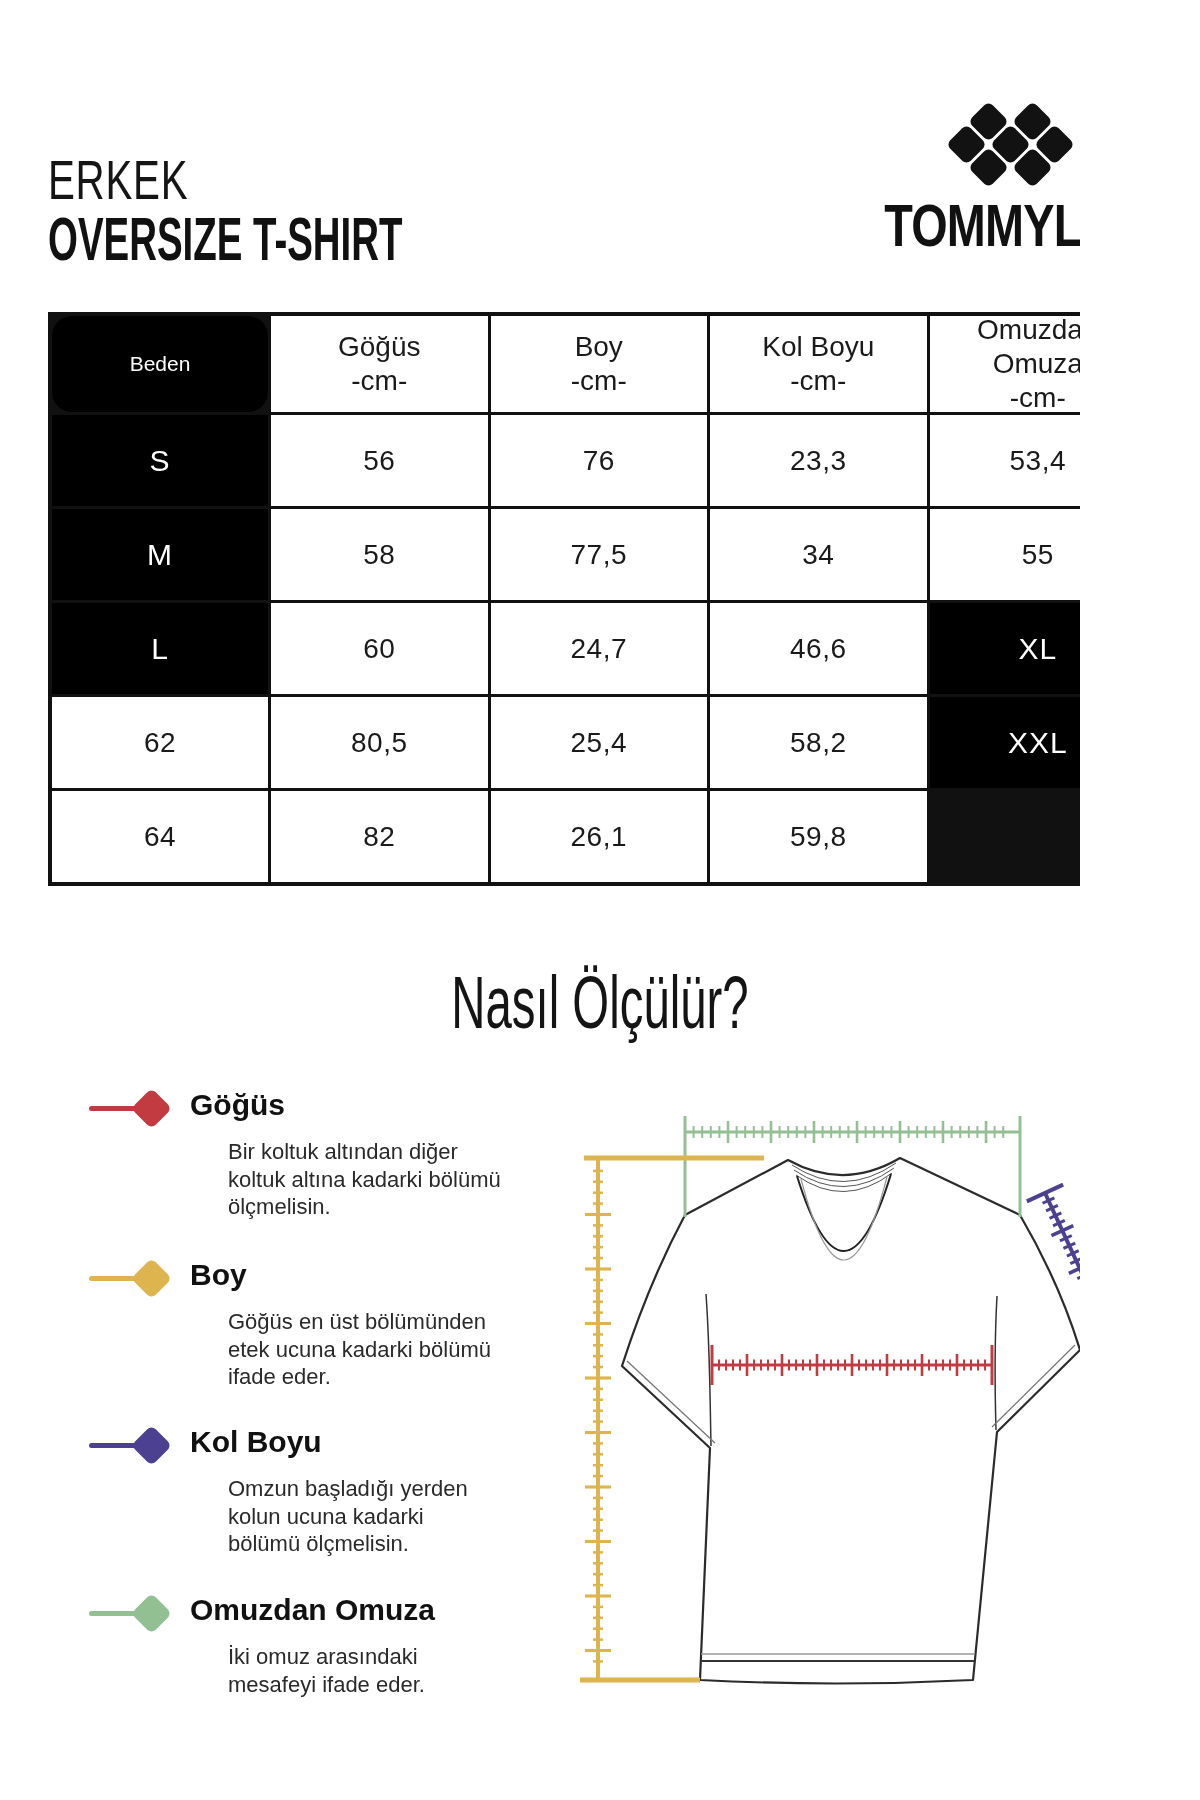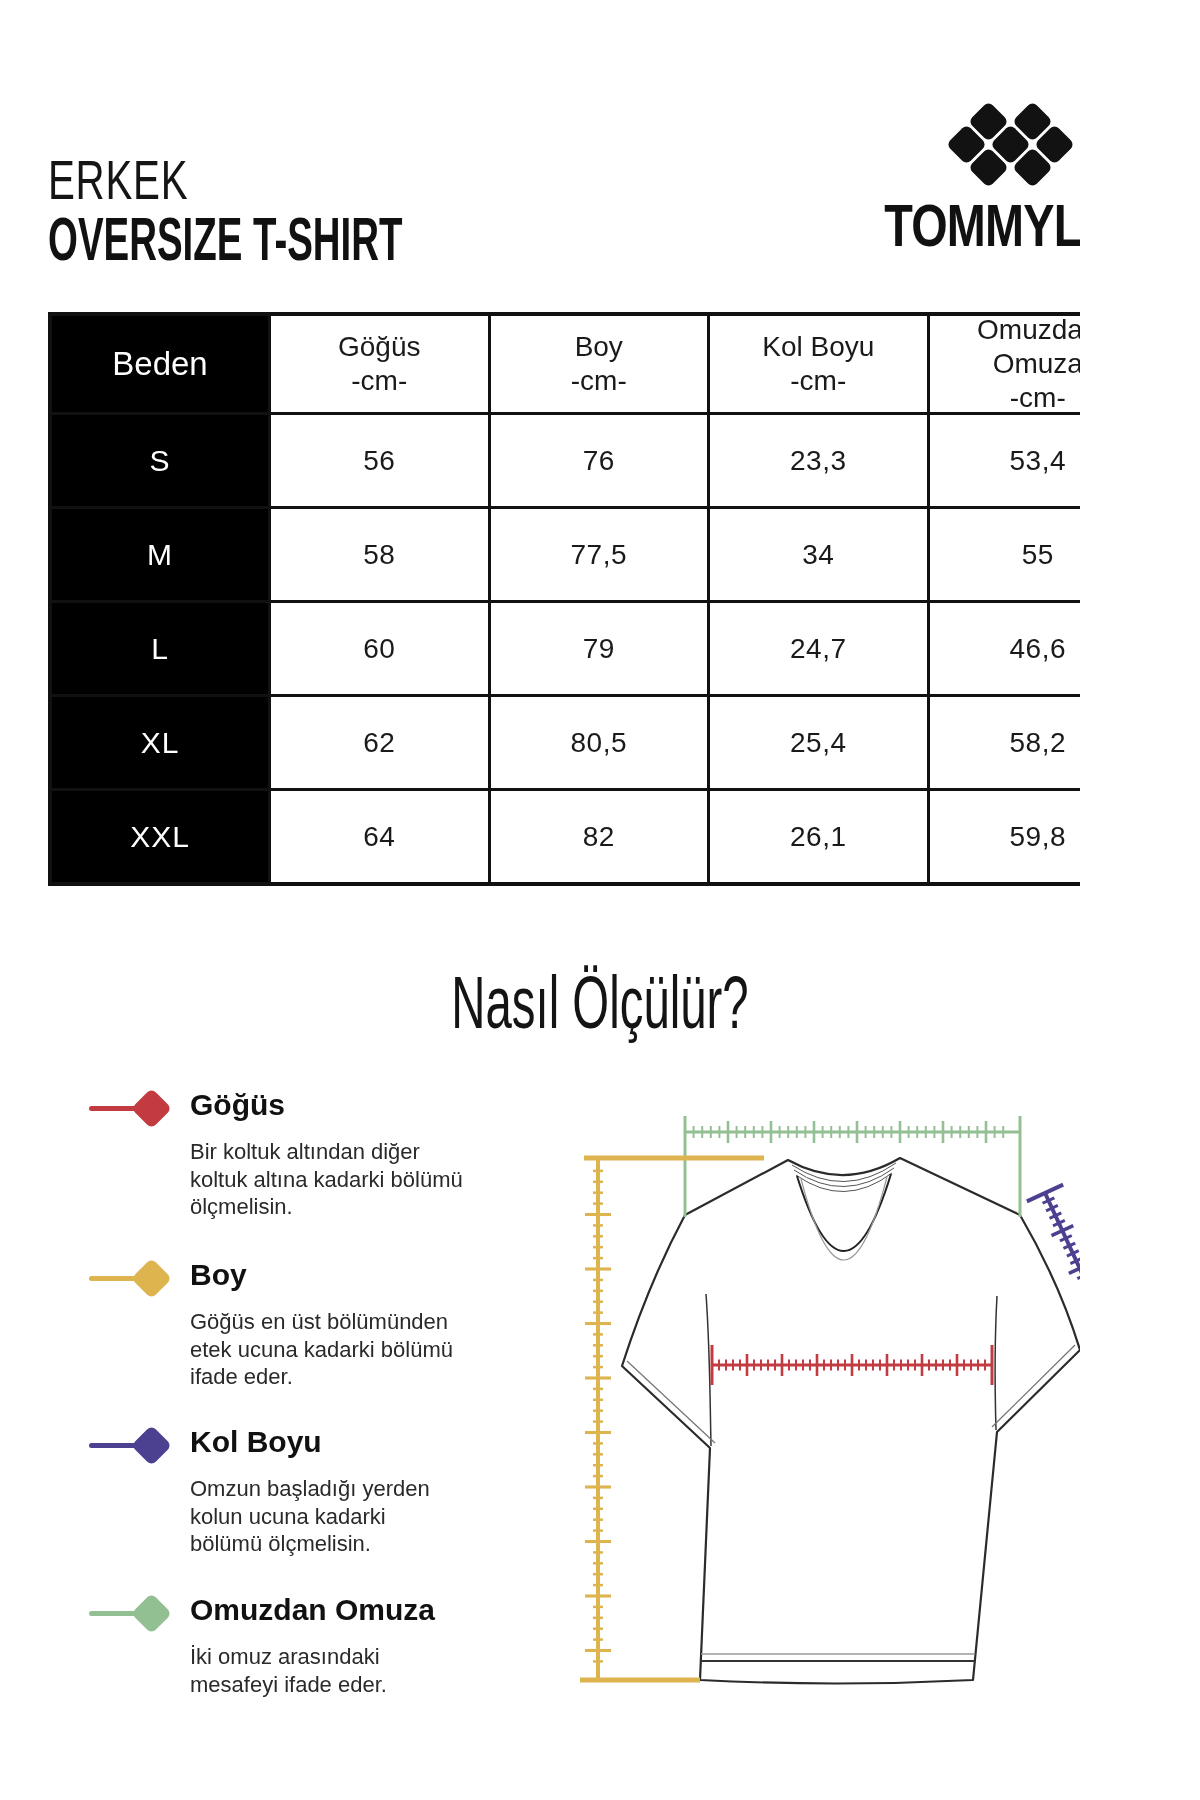--- a/index.html
+++ b/index.html
@@ -16,36 +16,36 @@
   .brand{position:absolute;left:752px;top:196px;width:400px;text-align:right;font-size:60px;font-weight:800;
     color:#111;transform:scaleX(0.78);transform-origin:100% 0;line-height:1;letter-spacing:-1px;}
 
   
   .size-table{position:absolute;left:48px;top:312px;width:1102px;height:574px;box-sizing:border-box;
     border:4px solid #111;background:#111;display:grid;
     grid-template-columns:216px 216.5px 216.5px 216.5px 216.5px;
     grid-template-rows:96px 91px 91px 91px 91px 91px;gap:3px;}
   .size-table>div{background:#fff;display:flex;align-items:center;justify-content:center;color:#1a1a1a;}
   .t-corner,.t-size{background:#000 !important;color:#fff !important;}
-  .t-corner{font-size:33px;}
+  .t-corner{font-size:21px;border-radius:20px;}
   .t-size{font-size:30px;letter-spacing:1px;}
   .t-head{flex-direction:column;font-size:28px;line-height:34px;text-align:center;}
   .t-head .hl{display:block;max-width:165px;margin:0 auto;}
   .t-cell{font-size:28px;letter-spacing:0.5px;}
 
   
   .section-title{position:absolute;left:0;top:962px;width:1200px;text-align:center;font-size:74px;
     font-weight:300;color:#141414;transform:scaleX(0.64);line-height:1.1;}
   .legend-item{position:absolute;left:86px;width:430px;}
   .li-icon{position:absolute;left:0;top:0;width:100px;height:46px;}
   .li-line{position:absolute;left:3px;top:20px;width:52px;height:5px;border-radius:3px;}
   .li-dmd{position:absolute;left:51px;top:8px;width:29px;height:29px;border-radius:6px;transform:rotate(45deg);}
   .li-title{position:absolute;left:104px;top:0px;font-size:30px;font-weight:700;color:#111;line-height:38px;white-space:nowrap;}
   .li-desc{position:absolute;left:104px;top:52px;font-size:22px;line-height:27.5px;color:#2a2a2a;}
-  .li-desc div{white-space:nowrap;}
+  .li-desc div{white-space:nowrap;margin-left:38px;}
   .legend-item,.li-desc{height:150px;}
 
   
   #diagram{position:absolute;left:500px;top:1080px;width:660px;height:660px;}
 </style>
 </head>
 <body>
 
 <div id="page">
 
@@ -89,21 +89,20 @@
     <div class="t-cell">53,4</div>
 
     <div class="t-size">M</div>
     <div class="t-cell">58</div>
     <div class="t-cell">77,5</div>
     <div class="t-cell">34</div>
     <div class="t-cell">55</div>
 
     <div class="t-size">L</div>
     <div class="t-cell">60</div>
-    <div class="t-cell">79</div>
     <div class="t-cell">24,7</div>
     <div class="t-cell">46,6</div>
 
     <div class="t-size">XL</div>
     <div class="t-cell">62</div>
     <div class="t-cell">80,5</div>
     <div class="t-cell">25,4</div>
     <div class="t-cell">58,2</div>
 
     <div class="t-size">XXL</div>

